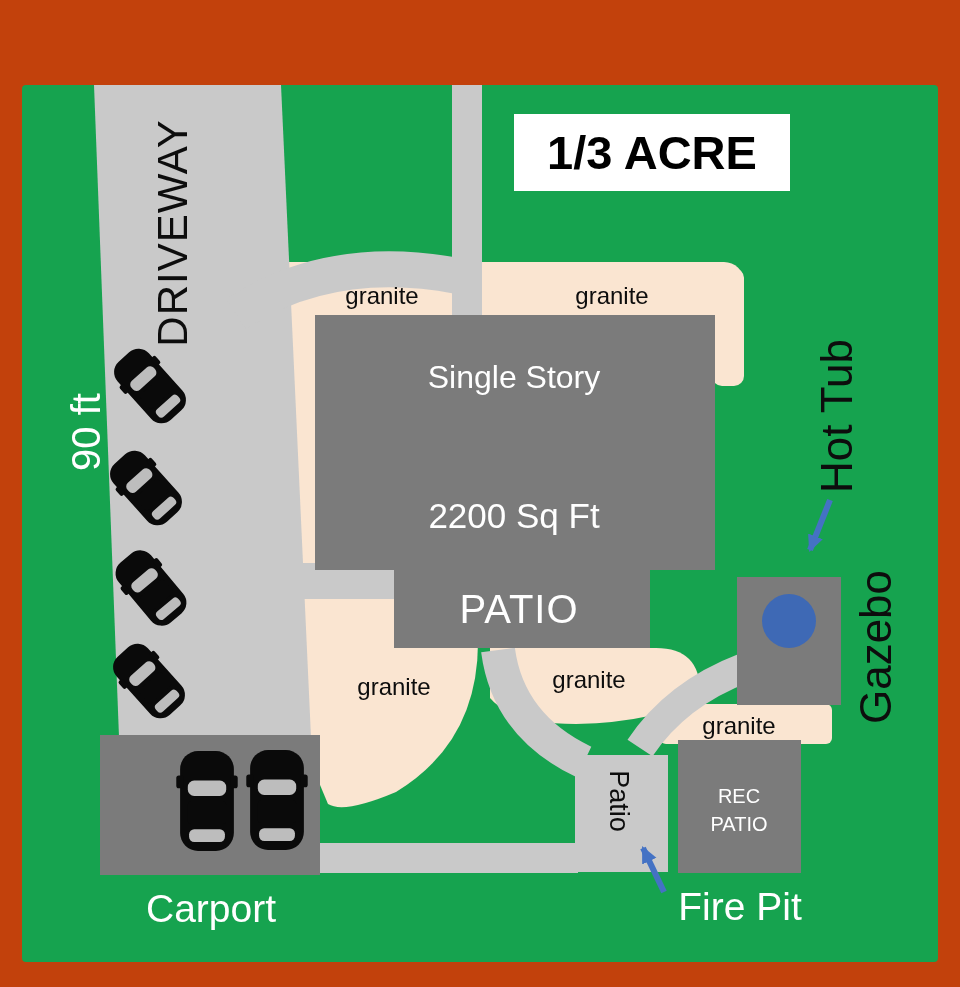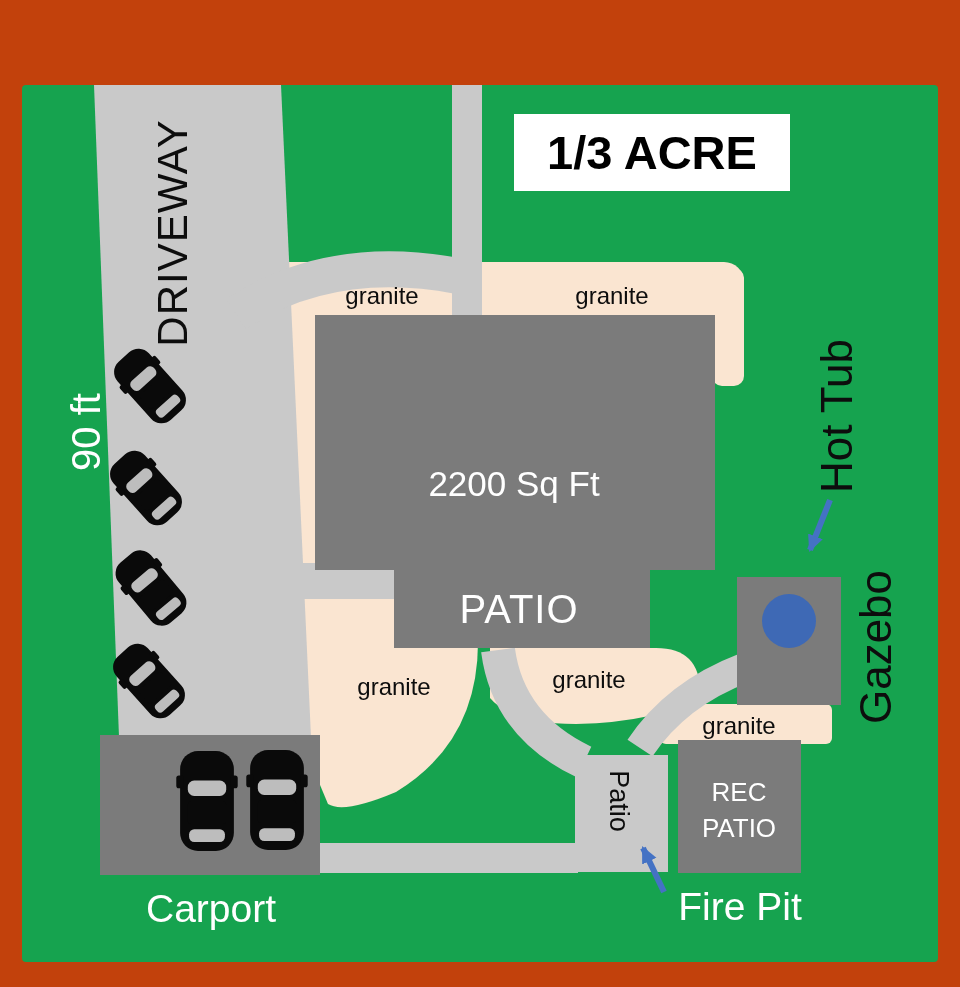--- a/index.html
+++ b/index.html
@@ -82,34 +82,35 @@
   </svg>
 
   <div class="acre-box">
     <span>1/3 ACRE</span>
   </div>
 
   <div class="lbl rot dark" style="left:173px;top:233px;font-size:42px;letter-spacing:1px;">DRIVEWAY</div>
 
   <div class="lbl rot white" style="left:86px;top:432px;font-size:40px;">90 ft</div>
 
-  <div class="lbl white" style="left:514px;top:484px;font-size:35px;">2200 Sq Ft</div>
+  <div class="lbl white" style="left:514px;top:377px;font-size:32px;">Single Story</div>
+  <div class="lbl white" style="left:514px;top:516px;font-size:35px;">2200 Sq Ft</div>
 
   <div class="lbl white" style="left:519px;top:609px;font-size:40px;letter-spacing:1px;">PATIO</div>
 
   <div class="lbl dark" style="left:382px;top:296px;font-size:24px;">granite</div>
   <div class="lbl dark" style="left:612px;top:296px;font-size:24px;">granite</div>
   <div class="lbl dark" style="left:394px;top:687px;font-size:24px;">granite</div>
   <div class="lbl dark" style="left:589px;top:680px;font-size:24px;">granite</div>
   <div class="lbl dark" style="left:739px;top:726px;font-size:24px;">granite</div>
 
   <div class="lbl rot dark" style="left:837px;top:416px;font-size:44px;">Hot Tub</div>
   <div class="lbl rot dark" style="left:876px;top:647px;font-size:44px;">Gazebo</div>
 
-  <div class="lbl white center" style="left:739px;top:810px;font-size:26px;line-height:1.4;">
+  <div class="lbl white center" style="left:739px;top:810px;font-size:20px;line-height:1.4;">
     <div>REC</div>
     <div>PATIO</div>
   </div>
 
   <div class="lbl rotcw dark" style="left:618px;top:801px;font-size:27px;">Patio</div>
 
   <div class="lbl white" style="left:211px;top:909px;font-size:39px;">Carport</div>
 
   <div class="lbl white" style="left:740px;top:907px;font-size:39px;">Fire Pit</div>
 

